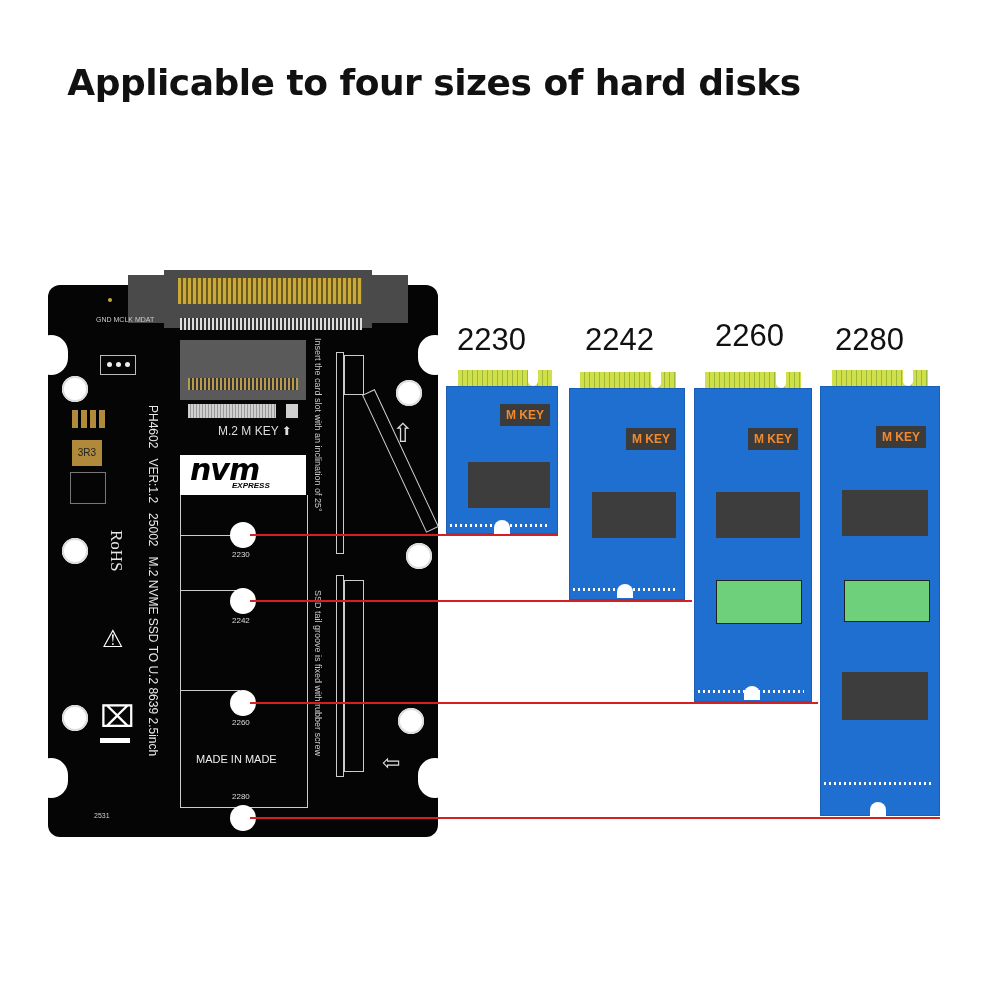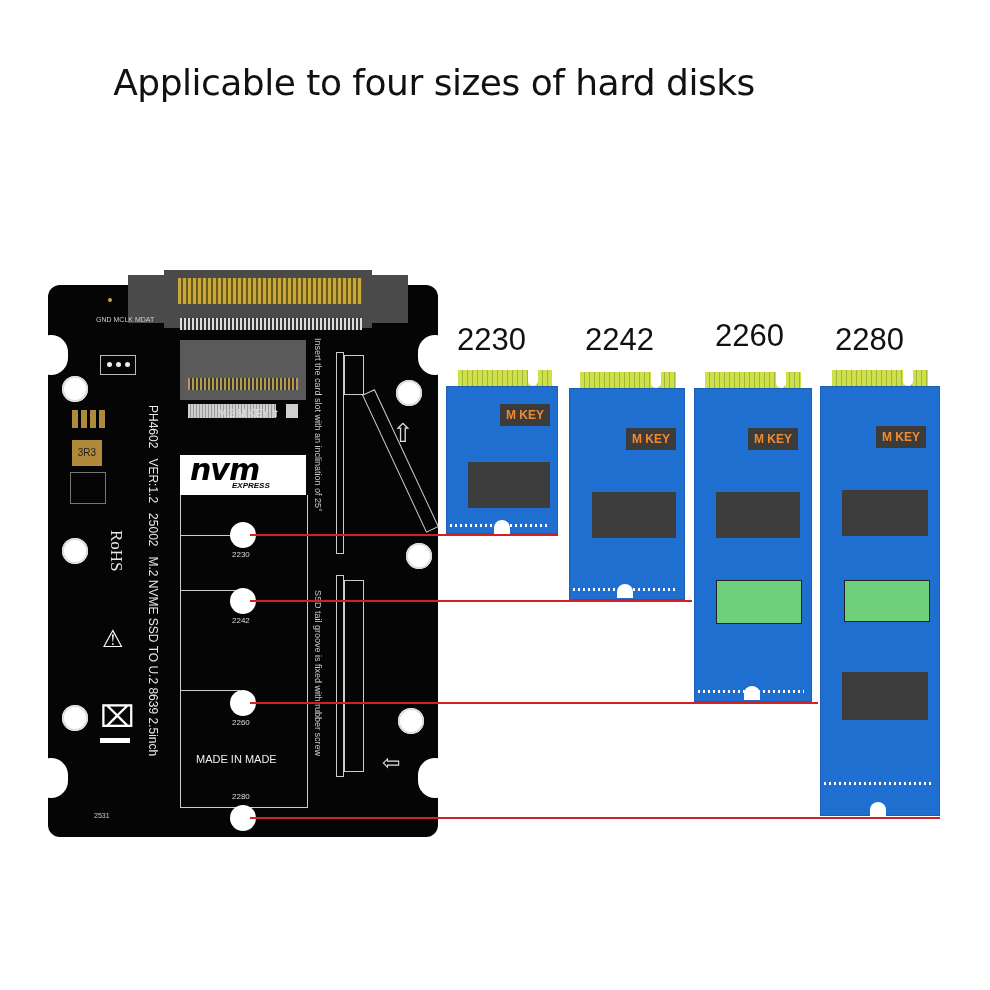--- a/index.html
+++ b/index.html
@@ -1,33 +1,33 @@
 <!DOCTYPE html>
 <html><head>
 <meta charset="utf-8">
 <style>
   html, body { margin:0; padding:0; background:#ffffff; }
   body { width:990px; height:990px; position:relative; overflow:hidden; font-family:"Liberation Sans", sans-serif; }
-  .title { position:absolute; left:0; top:62px; width:868px; text-align:center; font-family:"DejaVu Sans", sans-serif; font-weight:normal; font-size:36px; color:#111; letter-spacing:-0.5px; }
+  .title { position:absolute; left:0; top:62px; width:868px; text-align:center; font-family:"DejaVu Sans", sans-serif; font-weight:bold; font-size:36px; color:#111; letter-spacing:-0.5px; }
 
   
   .board { position:absolute; left:48px; top:285px; width:390px; height:552px; background:#050505; border-radius:12px; }
   .notch { position:absolute; width:34px; height:40px; background:#fff; border-radius:20px; }
   .hole { position:absolute; width:26px; height:26px; border-radius:50%; background:#fff; box-shadow: inset 0 0 0 2px #ddd; }
   .conn-body { position:absolute; left:128px; top:268px; width:280px; height:52px; background:#4a4a4a; }
   .conn-ear { position:absolute; top:275px; width:36px; height:48px; background:#4a4a4a; }
   .gold { position:absolute; left:178px; top:278px; width:184px; height:26px;
           background: repeating-linear-gradient(90deg, #c9a93a 0 3px, #6b5a20 3px 5px); }
   .pins { position:absolute; left:180px; top:318px; width:182px; height:12px;
           background: repeating-linear-gradient(90deg, #ddd 0 2px, #333 2px 4px); }
   .slot { position:absolute; left:180px; top:340px; width:126px; height:60px; background:#5a5a5a; }
   .slot-pins { position:absolute; left:188px; top:378px; width:110px; height:12px; background:repeating-linear-gradient(90deg, #b89a50 0 2px, #333 2px 4px); }
   .slot-white { position:absolute; left:188px; top:404px; width:88px; height:14px; background:repeating-linear-gradient(90deg, #cfcfcf 0 2px, #999 2px 3px); }
   .slot-white2 { position:absolute; left:286px; top:404px; width:12px; height:14px; background:#cfcfcf; }
-  .mkey-label { position:absolute; left:218px; top:408px; font-size:10px; color:#ddd; }
+  .mkey-label { position:absolute; left:218px; top:424px; font-size:12px; color:#ddd; }
   .nvme-box { position:absolute; left:180px; top:455px; width:126px; height:40px; background:#fff; }
   .nvme-text { position:absolute; left:190px; top:452px; font-family:"DejaVu Sans", sans-serif; font-weight:bold; font-style:italic; font-size:30px; color:#000; letter-spacing:-1px; }
   .nvme-sub { position:absolute; left:232px; top:481px; font-size:8px; font-weight:bold; font-style:italic; color:#000; }
   .bay { position:absolute; left:180px; top:495px; width:126px; height:312px; border:1px solid #ccc; border-top:none; }
   .bay-line { position:absolute; left:180px; width:60px; height:1px; background:#ccc; }
   .mount { position:absolute; width:26px; height:26px; border-radius:50%; background:#fff; }
   .mount-label { position:absolute; font-size:8px; color:#ddd; }
   .vtext { position:absolute; color:#e8e8e8; writing-mode:vertical-rl; white-space:nowrap; }
   .made { position:absolute; left:196px; top:753px; font-size:11px; color:#eee; }
   .small { position:absolute; font-size:7px; color:#ccc; }

